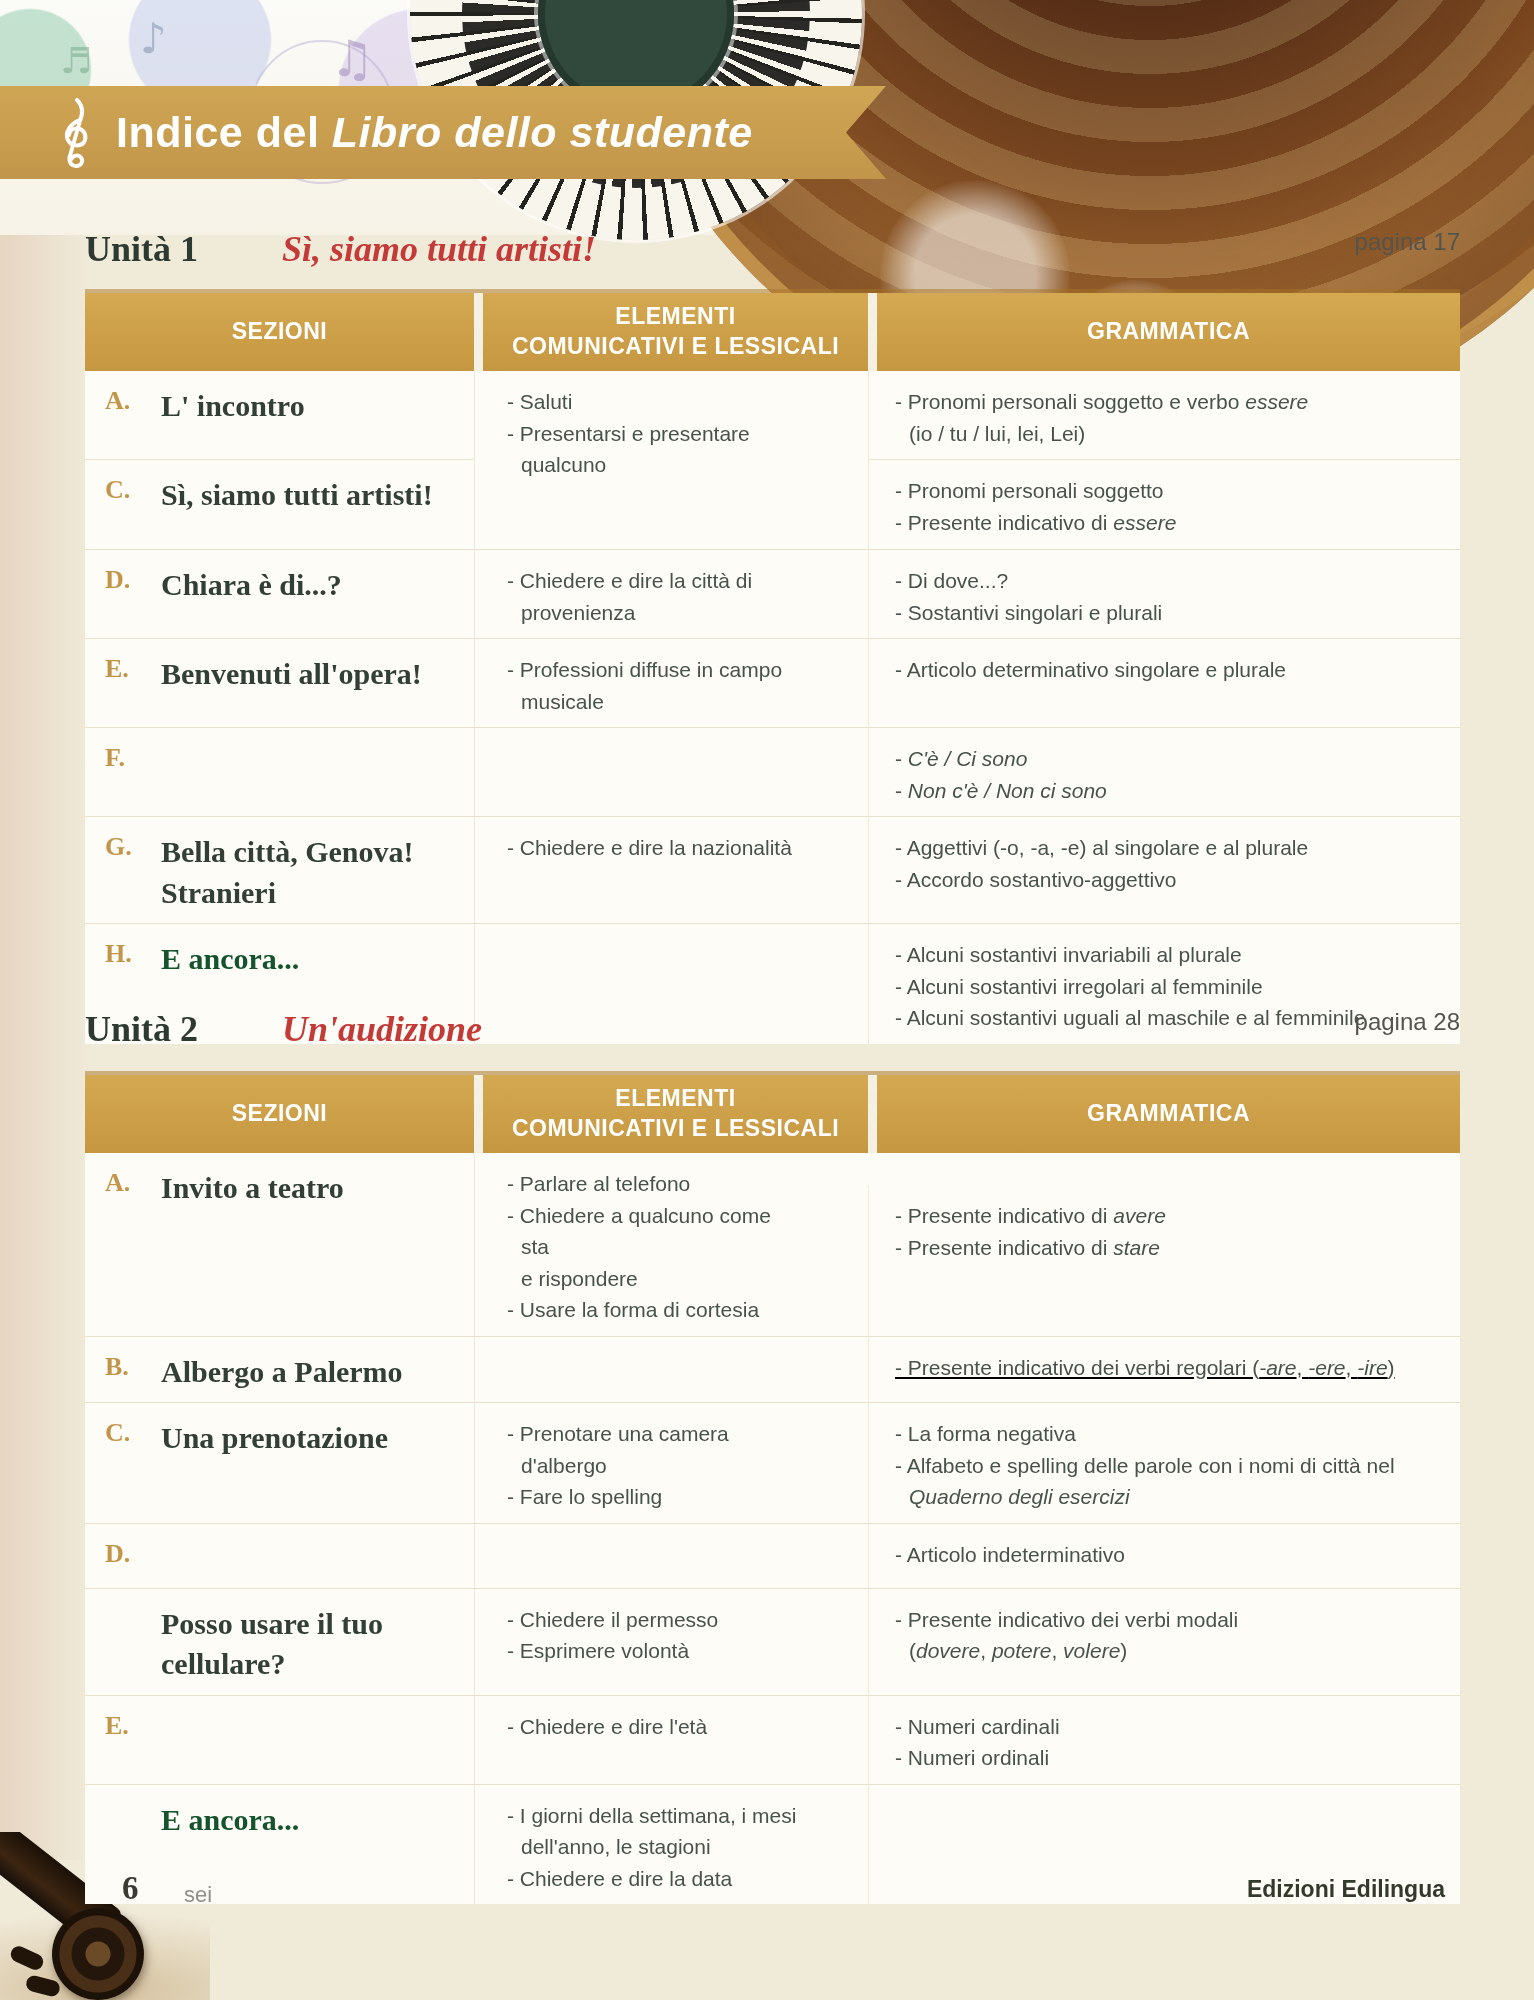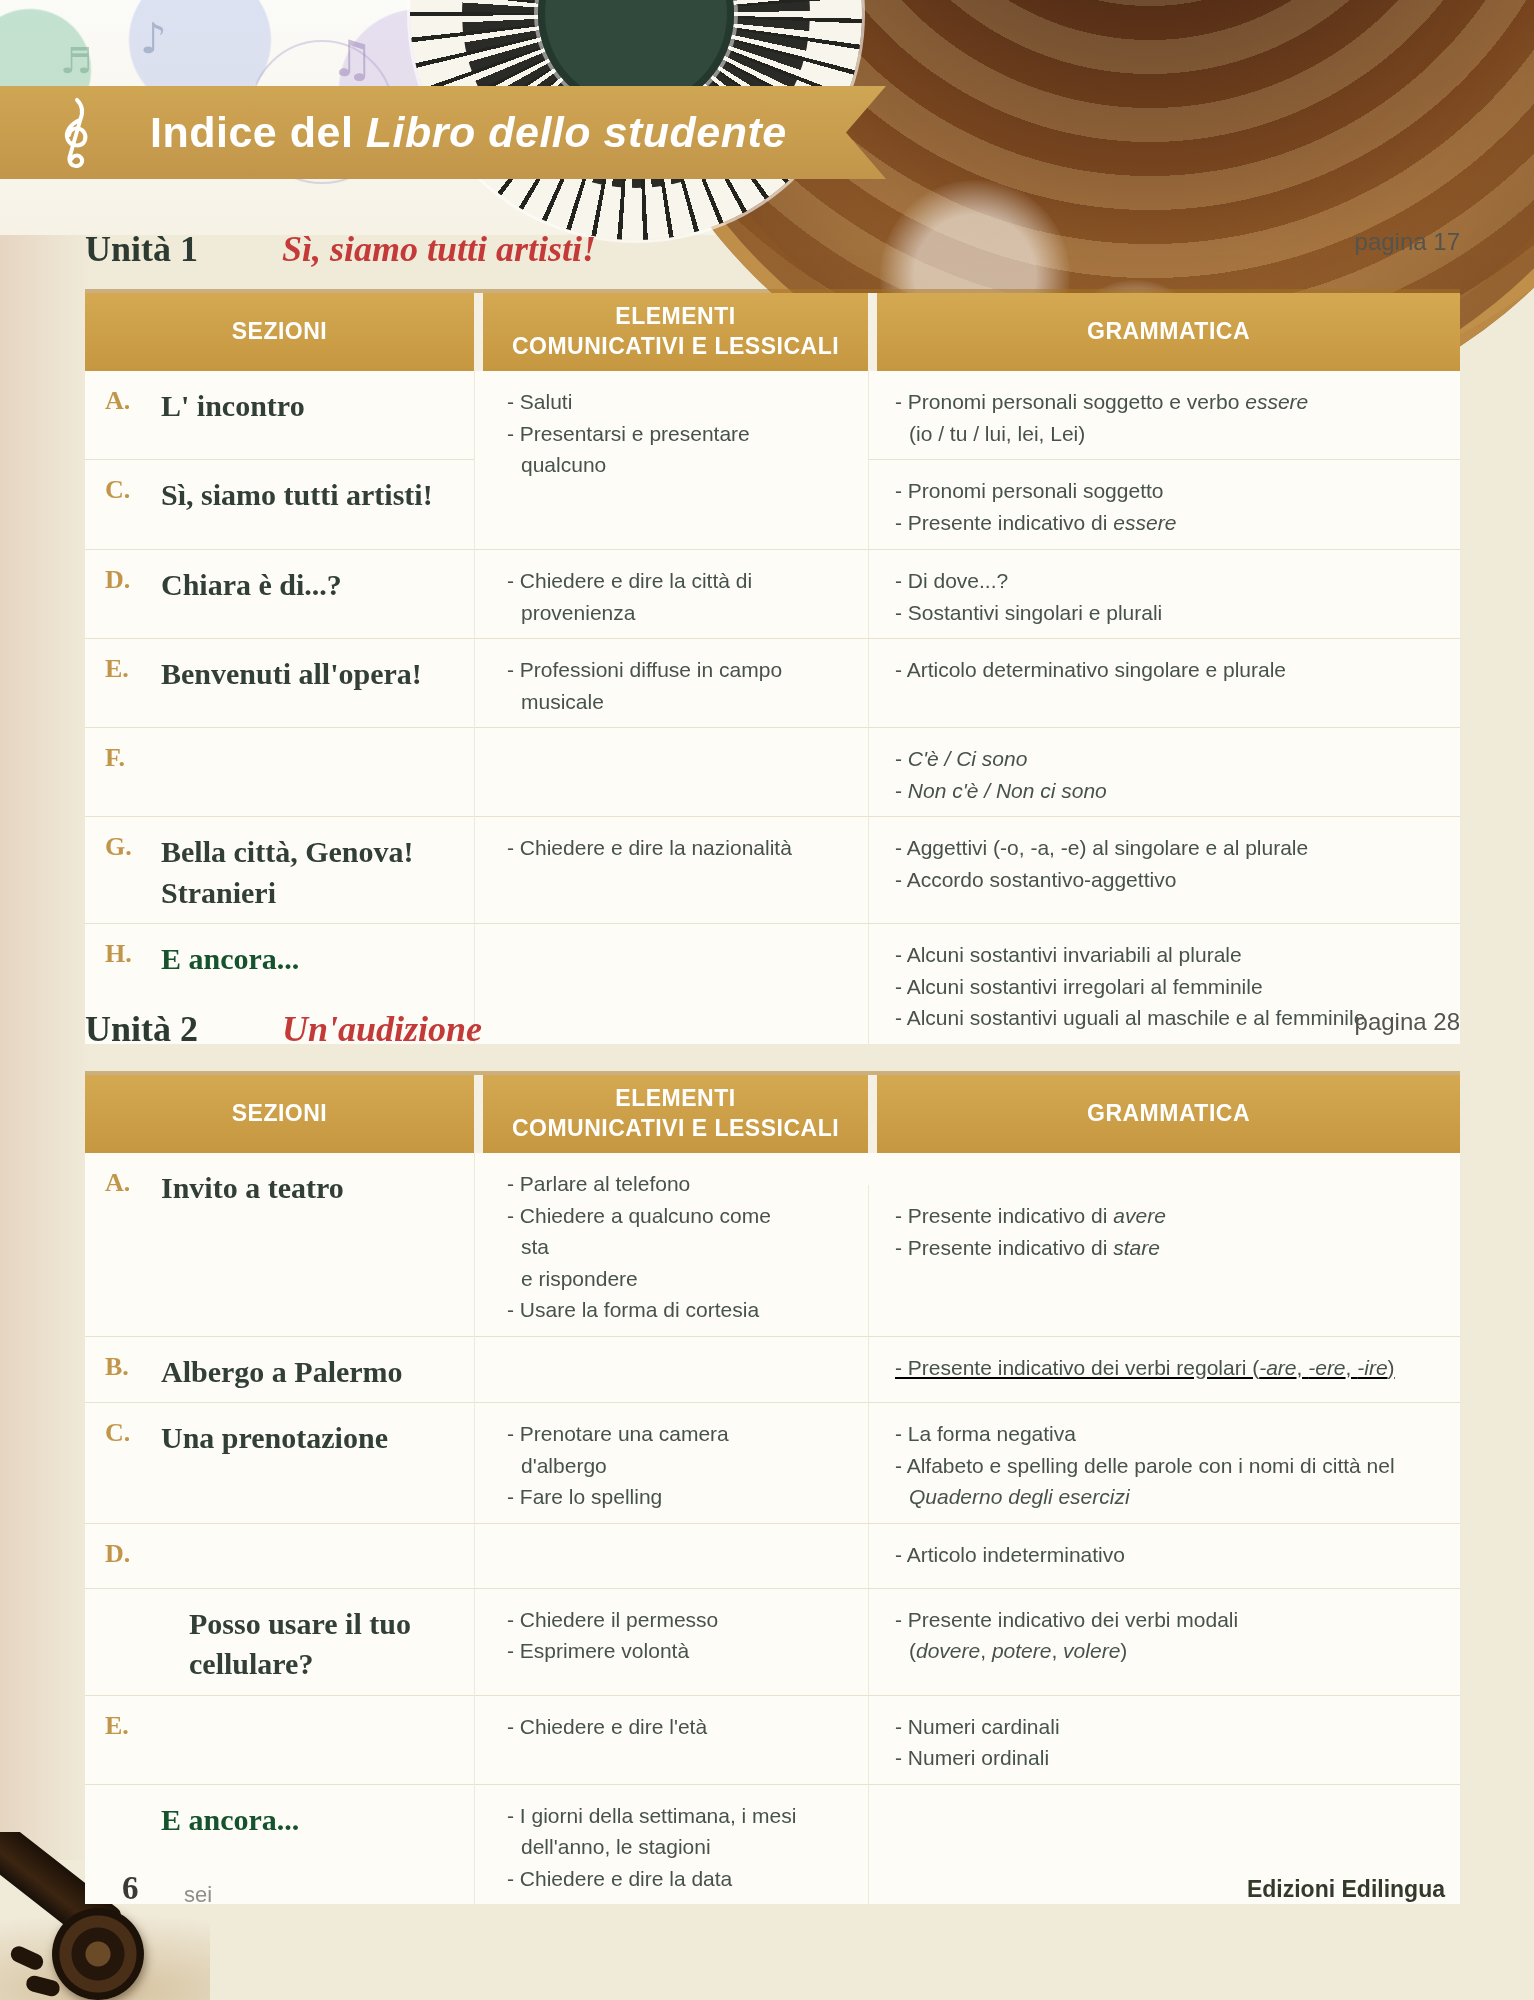--- a/index.html
+++ b/index.html
@@ -25,21 +25,21 @@
   .keys{position:absolute;left:410px;top:-212px;width:452px;height:452px;border-radius:50%;z-index:4;
     background:repeating-conic-gradient(#f8f5ec 0deg 5.4deg,#23231f 5.4deg 6.6deg);
     box-shadow:0 0 0 3px rgba(255,255,255,.6);}
   .keys-black{position:absolute;inset:52px;border-radius:50%;
     background:repeating-conic-gradient(rgba(20,20,18,.9) 0deg 3.2deg, transparent 3.2deg 6.6deg);}
   .keys-core{position:absolute;inset:128px;border-radius:50%;background:#31493c;
     box-shadow:inset 0 0 0 7px #24382d, 0 0 0 4px rgba(255,255,255,.5);}
   .banner{position:absolute;left:0;top:86px;width:886px;height:93px;z-index:6;
     background:linear-gradient(180deg,#cfa654 0%,#c2964a 100%);
     clip-path:polygon(0 0,100% 0,calc(100% - 40px) 50%,100% 100%,0 100%);
-    display:flex;align-items:center;color:#fff;gap:34px;}
+    display:flex;align-items:center;color:#fff;}
   .clef{margin:0 18px 0 52px;flex:none;}
   .banner-title{font-size:43px;font-weight:bold;letter-spacing:.5px;white-space:nowrap;}
   .banner-title .it{font-style:italic;}
   
   .unit-head{position:absolute;left:85px;width:1375px;display:flex;align-items:flex-start;z-index:10;}
   .unit-name{font-family:"Liberation Serif",serif;font-weight:bold;font-size:36px;color:#2c3a31;width:197px;flex:none;}
   .unit-title{font-family:"Liberation Serif",serif;font-weight:bold;font-style:italic;font-size:36px;color:#c43a38;}
   .unit-page{margin-left:auto;font-size:24px;color:#54534c;}
   
   .tbl{position:absolute;left:85px;width:1375px;z-index:10;}
@@ -324,21 +324,21 @@
       <div class="cell c1 bt" style="grid-area: 4 / 1;">
         <div class="letter">D.</div>
         <div class="stitle"></div>
       </div>
       <div class="cell c2 bt" style="grid-area: 4 / 2;"></div>
       <div class="cell c3 bt" style="grid-area: 4 / 3;">
         <div class="item">
           <div class="line"><span>- Articolo indeterminativo</span></div>
         </div>
       </div>
-      <div class="cell c1 bt" style="grid-area: 5 / 1; gap: 28px;">
+      <div class="cell c1 bt" style="grid-area: 5 / 1;">
         <div class="letter"></div>
         <div class="stitle">
           <div class="">Posso usare il tuo</div>
           <div class="">cellulare?</div>
         </div>
       </div>
       <div class="cell c2 bt" style="grid-area: 5 / 2;">
         <div class="item">
           <div class="line"><span>- Chiedere il permesso</span></div>
         </div>

